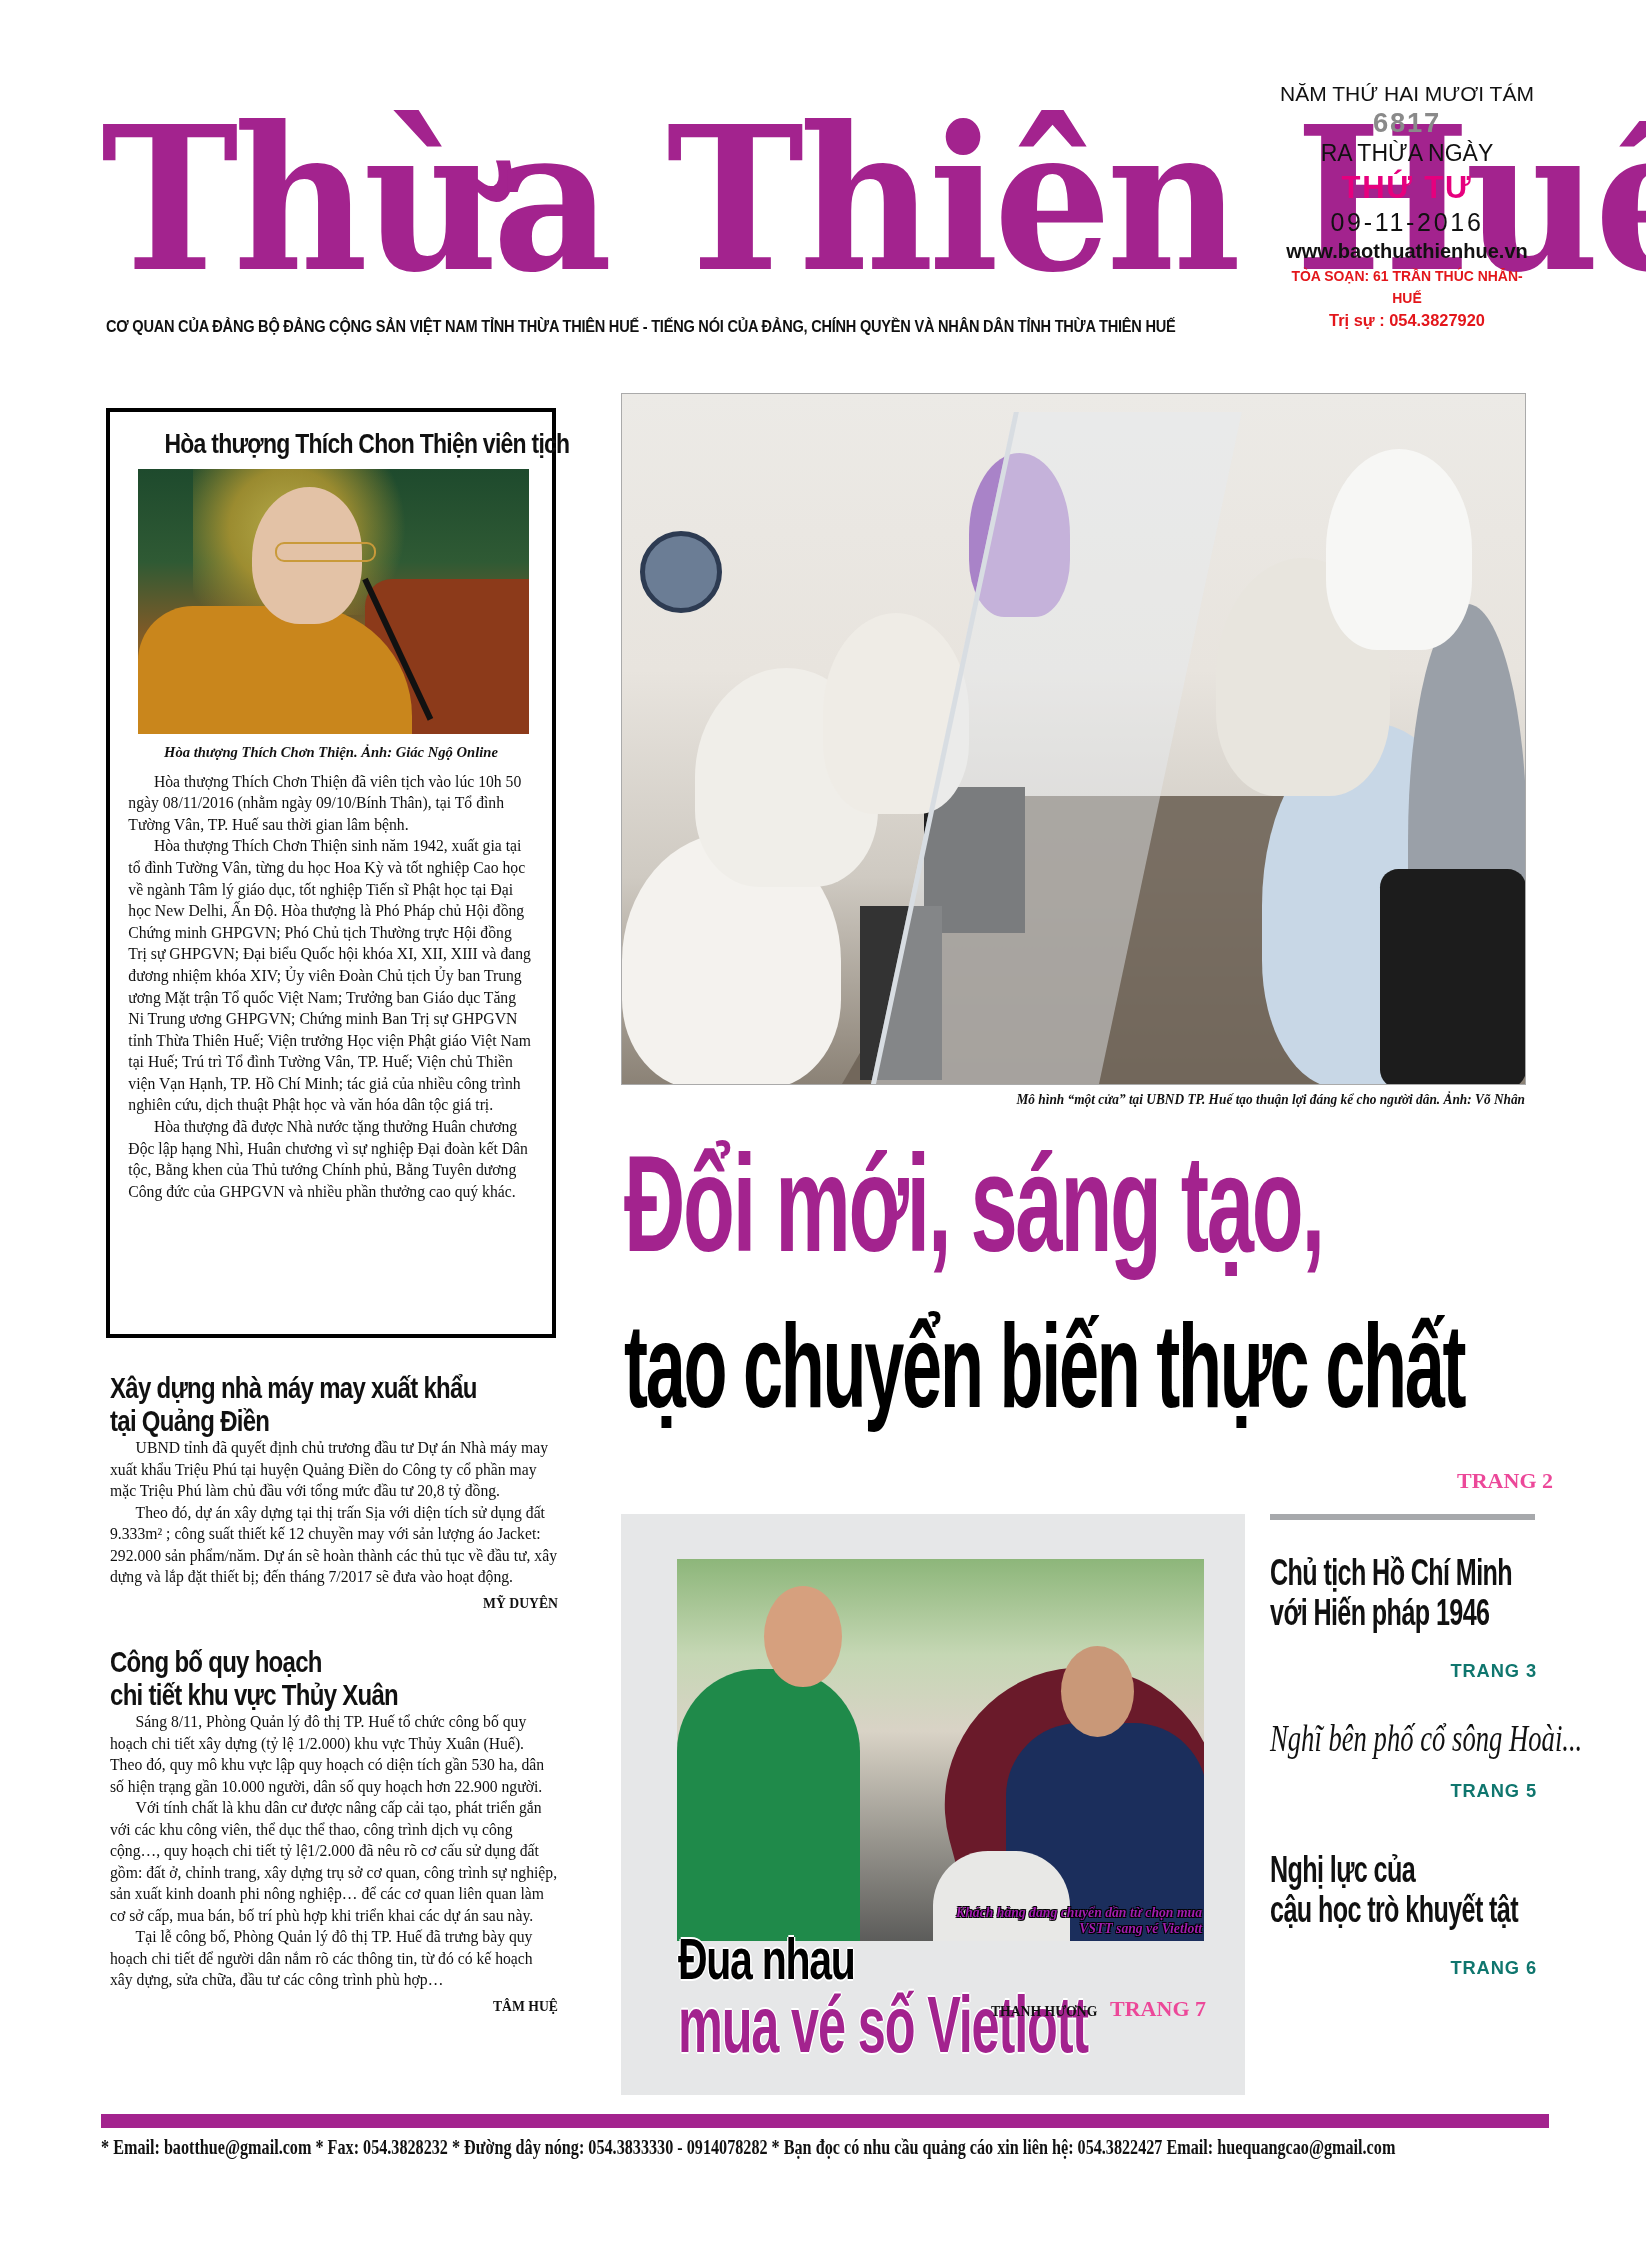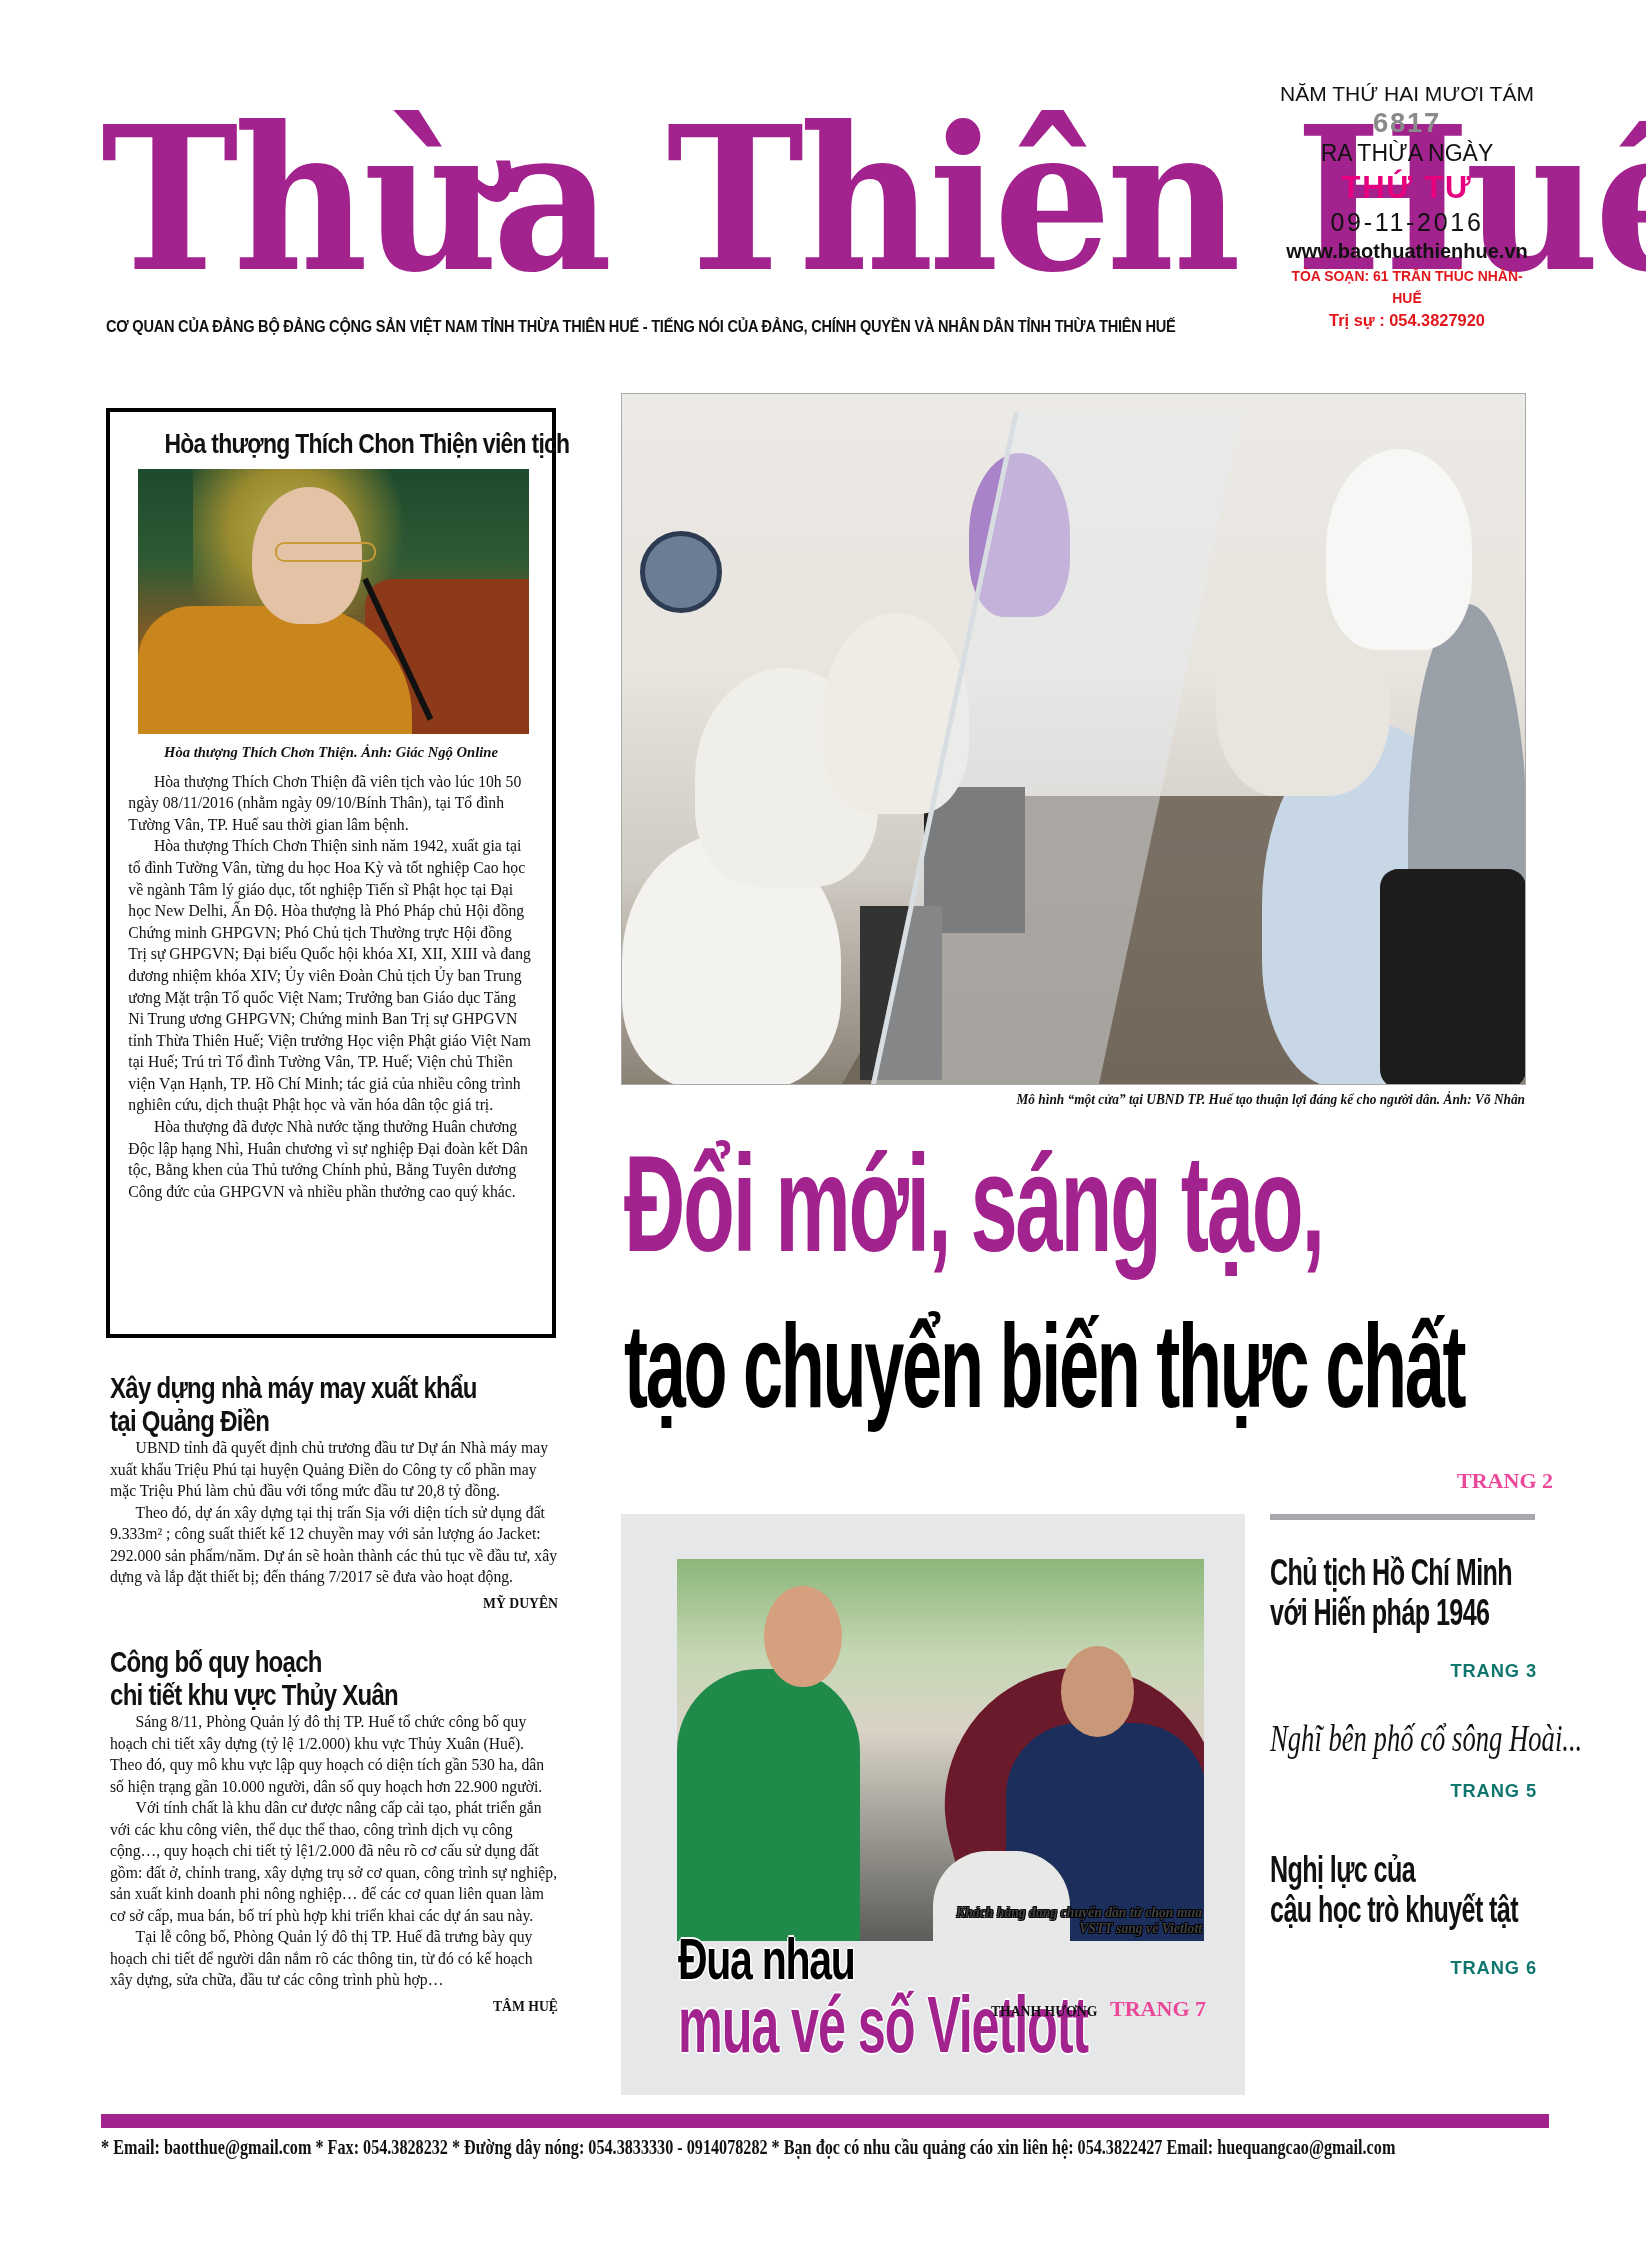--- a/index.html
+++ b/index.html
@@ -86,21 +86,21 @@
   .vietlott-box { left: 621px; top: 1514px; width: 624px; height: 581px; background: #e6e7e8; }
   .vietlott-photo { left: 677px; top: 1559px; width: 527px; height: 382px; overflow: hidden;
     background: linear-gradient(180deg, #8db67a 0%, #c5d7b4 25%, #d9d3c6 45%, #5c5c5a 100%); }
   .vietlott-photo .woman1 { position: absolute; left: 0; top: 110px; width: 183px; height: 274px; background: #1f8a4a; border-radius: 82px 82px 0 0; }
   .vietlott-photo .face1 { position: absolute; left: 87px; top: 27.4px; width: 78px; height: 101px; background: #d6a07e; border-radius: 50%; }
   .vietlott-photo .umbrella { position: absolute; left: 256px; top: 110px; width: 274px; height: 183px; background: #6a1a2a; border-radius: 137px 137px 0 0; transform: rotate(-15deg); }
   .vietlott-photo .woman2 { position: absolute; left: 329px; top: 164px; width: 201px; height: 219px; background: #1b2e5c; border-radius: 73px 73px 0 0; }
   .vietlott-photo .face2 { position: absolute; left: 384px; top: 87px; width: 73px; height: 91px; background: #c99878; border-radius: 50%; }
   .vietlott-photo .scooter { position: absolute; left: 256px; top: 292px; width: 137px; height: 91px; background: #e8e8e6; border-radius: 55px 55px 0 0; }
   .vietlott-photo-caption { left: 850px; top: 1905px; width: 352px; text-align: right; font-style: italic; font-weight: bold;
-    font-size: 13.7px; line-height: 16.4px; color: #404040; text-shadow: -0.9px -0.9px 0 #000, 0.9px -0.9px 0 #000, -0.9px 0.9px 0 #000, 0.9px 0.9px 0 #000; }
+    font-size: 13.7px; line-height: 16.4px; color: #a21caf; text-shadow: -0.9px -0.9px 0 #000, 0.9px -0.9px 0 #000, -0.9px 0.9px 0 #000, 0.9px 0.9px 0 #000; }
   .vietlott-head-1 { left: 678px; top: 1930px; font-family: "Liberation Sans", sans-serif; font-weight: bold; font-size: 57px; line-height: 58px;
     color: #000; white-space: nowrap; letter-spacing: -1.8px; transform: scaleX(0.72); transform-origin: left center;
     text-shadow: 1.8px 0 #fff, -1.8px 0 #fff, 0 1.8px #fff, 0 -1.8px #fff; }
   .vietlott-head-2 { left: 678px; top: 1985px; font-family: "Liberation Sans", sans-serif; font-weight: bold; font-size: 80px; line-height: 80px;
     color: #a3238e; white-space: nowrap; letter-spacing: -1.8px; transform: scaleX(0.63); transform-origin: left center;
     text-shadow: 1.8px 0 #fff, -1.8px 0 #fff, 0 1.8px #fff, 0 -1.8px #fff; }
   .vietlott-byline { left: 914px; top: 1996px; width: 292px; text-align: right; white-space: nowrap; }
   .vietlott-byline .author { font-weight: bold; font-size: 13.7px; color: #111; margin-right: 9.1px; }
   .vietlott-byline .page { font-size: 22px; }
 

